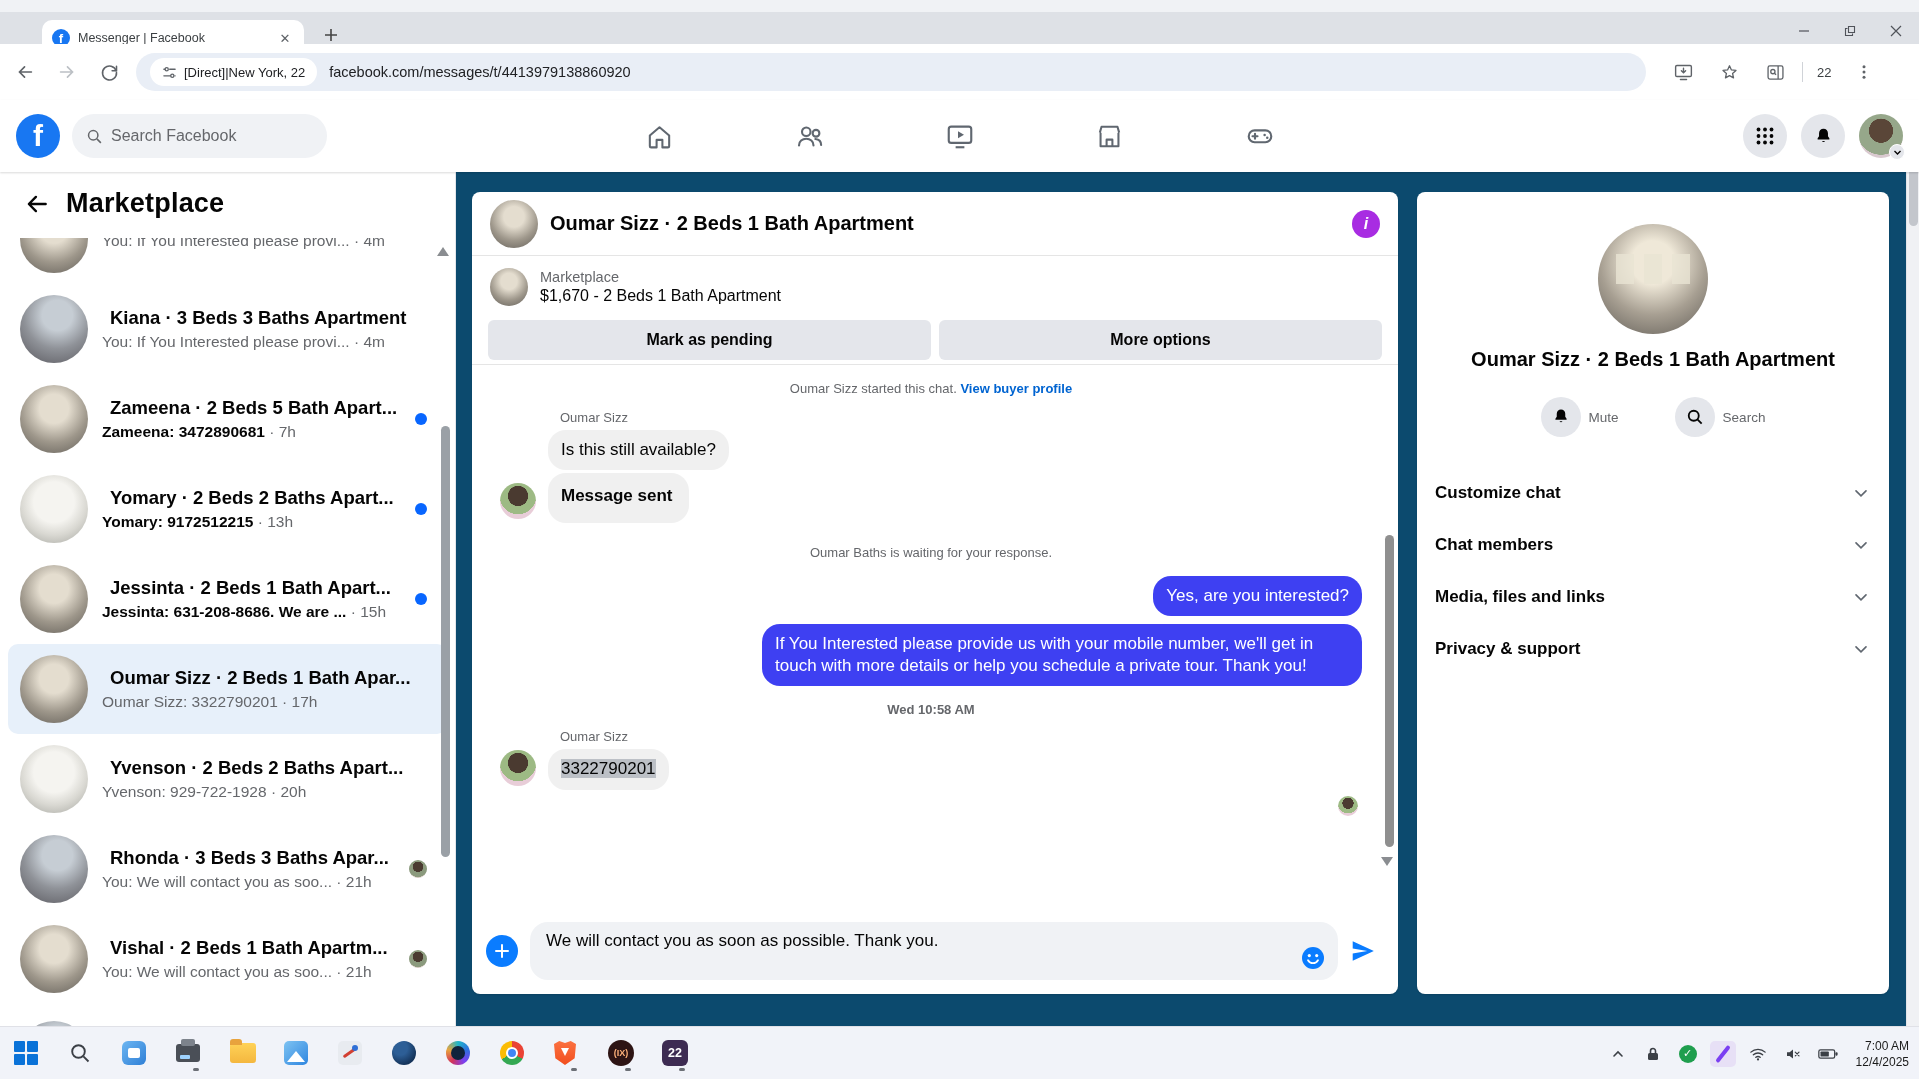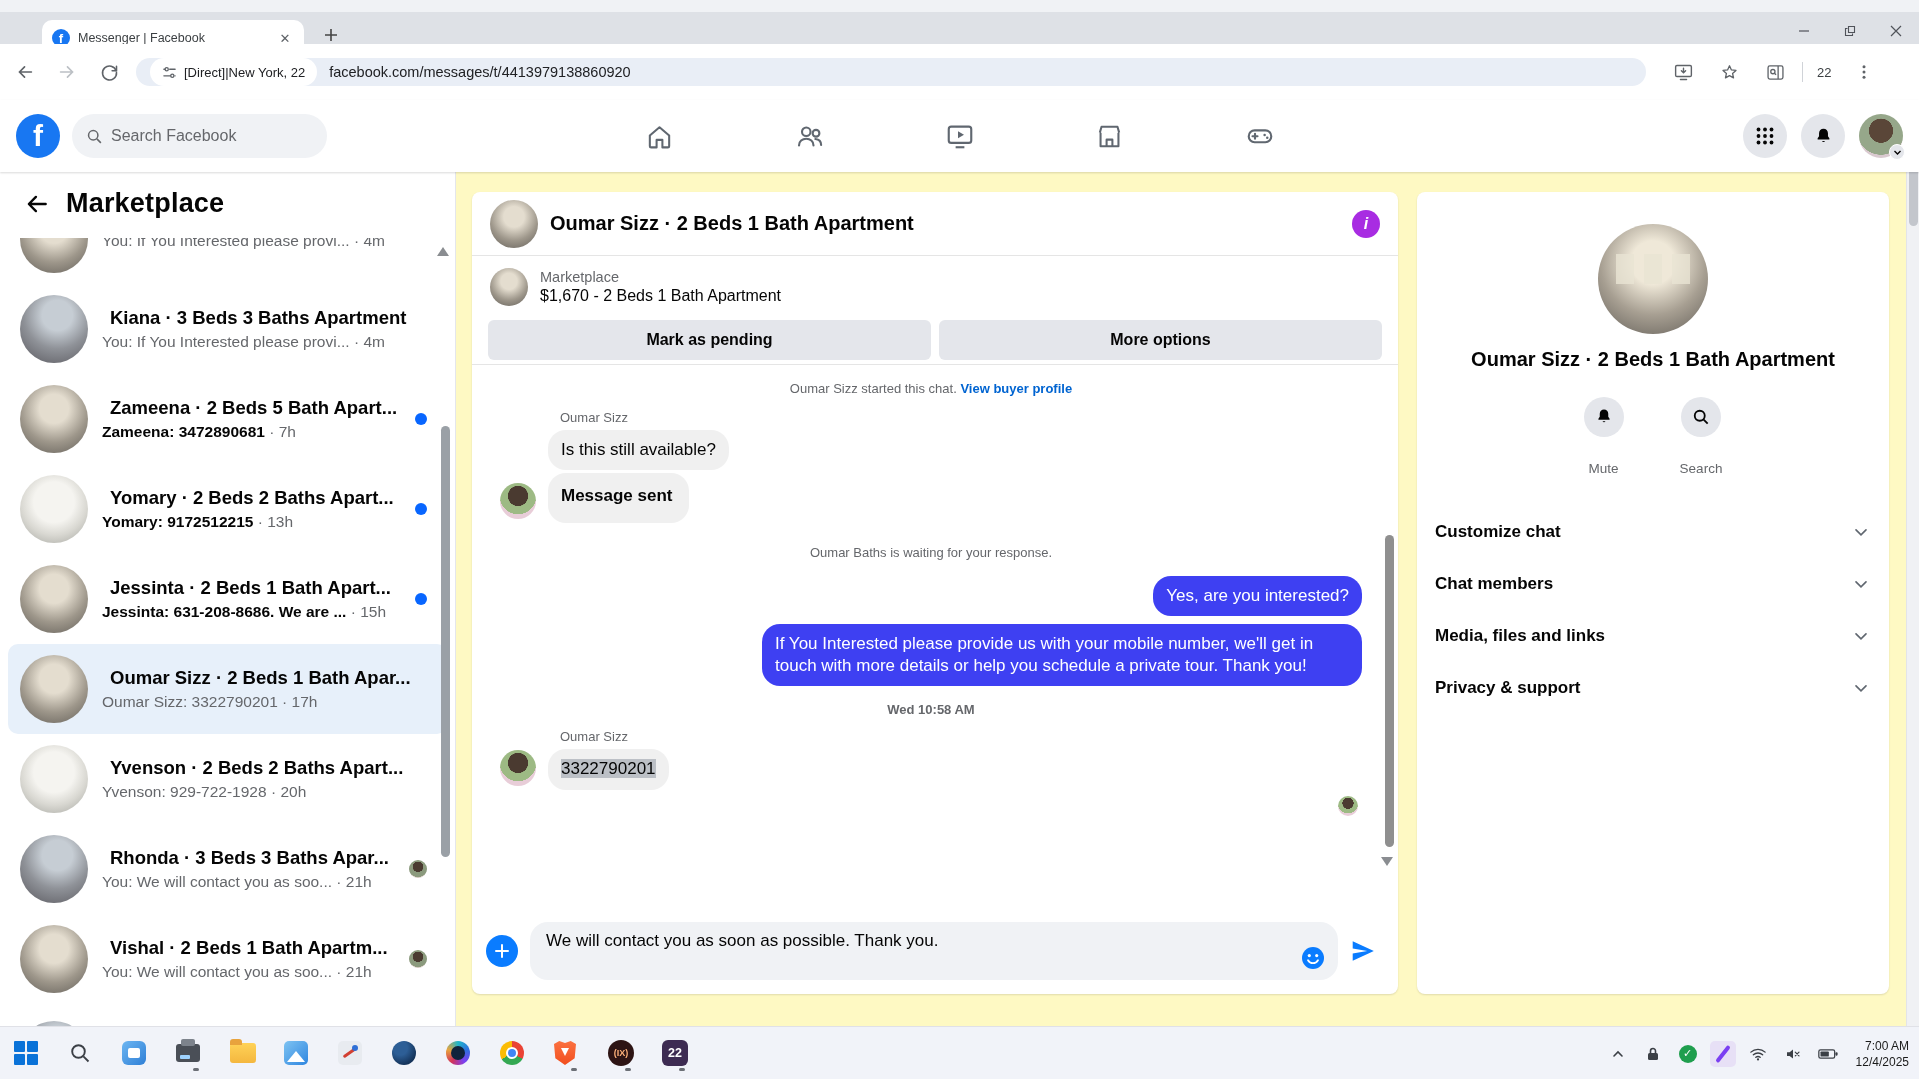--- a/index.html
+++ b/index.html
@@ -13,42 +13,42 @@
   .favicon{width:18px;height:18px;border-radius:50%;background:#1877f2;color:#fff;font-weight:700;font-size:13px;display:flex;align-items:center;justify-content:center;flex:0 0 18px;}
   .favicon::after{content:"f";}
   .tab-title{font-size:12.5px;color:#3c4043;white-space:nowrap;overflow:hidden;flex:1;}
   .tab-close{width:18px;height:18px;border-radius:50%;display:flex;align-items:center;justify-content:center;color:#5f6368;font-size:13px;cursor:pointer;}
   .newtab{position:absolute;left:318px;top:10px;width:26px;height:26px;border-radius:50%;color:#444;display:flex;align-items:center;justify-content:center;}
   .wincontrols{position:absolute;right:0;top:0;height:38px;display:flex;}
   .winbtn{width:46px;height:38px;display:flex;align-items:center;justify-content:center;color:#50535a;}
 
   #toolbar{position:absolute;left:0;top:44px;width:100%;height:56px;background:#ffffff;display:flex;align-items:center;box-shadow:0 1px 0 rgba(0,0,0,.08);}
   .tbtn{width:34px;height:34px;margin-left:8px;border-radius:50%;display:flex;align-items:center;justify-content:center;flex:0 0 auto;}
-  #omnibox{margin-left:10px;width:1510px;height:28px;border-radius:19px;background:#e9eef6;display:flex;align-items:center;padding:0 14px;gap:12px;}
+  #omnibox{margin-left:10px;width:1510px;height:38px;border-radius:19px;background:#e9eef6;display:flex;align-items:center;padding:0 14px;gap:12px;}
   #sitechip{height:28px;background:#fff;border-radius:14px;display:flex;align-items:center;gap:7px;padding:0 12px;font-size:13px;color:#202124;white-space:nowrap;}
   #urltext{font-size:14.5px;color:#202124;white-space:nowrap;}
   .tb-right{display:flex;align-items:center;margin-left:12px;gap:4px;}
   .sep{width:1px;height:20px;background:#d0d3d8;margin:0 6px;}
   #profilebadge{font-size:13px;color:#3c4043;padding:0 4px;}
 
   
   #fbheader{position:absolute;left:0;top:100px;width:100%;height:72px;background:#fff;box-shadow:0 1px 2px rgba(0,0,0,.15);z-index:5;}
   #fblogo{position:absolute;left:16px;top:14px;width:44px;height:44px;border-radius:50%;background:#1877f2;color:#fff;font-size:30px;font-weight:700;display:flex;align-items:center;justify-content:center;}
   #fblogo::after{content:"f";}
   #fbsearch{position:absolute;left:72px;top:14px;width:255px;height:44px;border-radius:22px;background:#f0f2f5;display:flex;align-items:center;padding:0 14px;gap:8px;}
   #fbsearch .ph{font-size:16px;color:#65676b;}
   #fbnav{position:absolute;left:50%;top:0;transform:translateX(-50%);height:72px;display:flex;align-items:center;gap:38px;}
   .navtab{width:112px;height:56px;border-radius:8px;display:flex;align-items:center;justify-content:center;}
   #fbright{position:absolute;right:16px;top:14px;display:flex;gap:14px;align-items:center;}
   .circbtn{width:44px;height:44px;border-radius:50%;background:#e4e6eb;display:flex;align-items:center;justify-content:center;position:relative;}
   .avatar-person{background:radial-gradient(circle at 50% 38%, #5a4638 0 34%, #96a78a 35% 68%, #d9c9cf 69%);}
   .avbadge{position:absolute;right:-2px;bottom:-2px;width:16px;height:16px;border-radius:50%;background:#e4e6eb;border:1px solid #fff;display:flex;align-items:center;justify-content:center;}
 
   
-  #content{position:absolute;left:0;top:172px;width:1919px;height:854px;background:#fef9c3;}
+  #content{position:absolute;left:0;top:172px;width:1919px;height:854px;background:#0c4a6e;}
 
   
   #sidebar{position:absolute;left:0;top:0;width:456px;height:854px;background:#fff;border-right:1px solid #e4e6eb;}
   #sbhead{display:flex;align-items:center;gap:16px;padding:16px 16px 6px 24px;}
   #sbtitle{font-size:27px;font-weight:700;color:#050505;letter-spacing:.2px;}
   #convlist{position:absolute;left:0;top:66px;bottom:0;width:100%;overflow:hidden;padding:0 8px;}
   .conv{position:relative;display:flex;align-items:center;gap:14px;height:90px;padding:8px 12px;border-radius:10px;}
   .conv.partial{margin-top:-44px;}
   .conv.sel{background:#e7f0fa;}
   .c-av{width:68px;height:68px;border-radius:50%;flex:0 0 68px;background:radial-gradient(circle at 50% 32%,#ddd6c8 0 30%,#a39c90 58%,#6e6a62);}
@@ -103,21 +103,21 @@
   #msginput{position:absolute;left:16px;top:9px;right:48px;font-size:17px;color:#050505;}
   #emojibtn{position:absolute;right:12px;bottom:9px;width:26px;height:26px;border:none;background:transparent;}
   #sendbtn{width:32px;height:32px;border:none;background:transparent;flex:0 0 32px;}
 
   
   #panel{position:absolute;left:1417px;top:20px;width:472px;height:802px;background:#fff;border-radius:8px;box-shadow:0 1px 2px rgba(0,0,0,.12);}
   #p-av{margin:32px auto 14px;width:110px;height:110px;border-radius:50%;background:radial-gradient(circle at 50% 35%,#efe8d8 0 24%,#a79f92 58%,#5f5b55);position:relative;overflow:hidden;}
   #p-av::before{content:"";position:absolute;left:18px;top:30px;width:18px;height:30px;background:#e9e4d4;box-shadow:28px 0 0 #e9e4d4,56px 0 0 #e9e4d4;opacity:.8;}
   #p-title{text-align:center;font-size:20px;font-weight:700;color:#050505;padding:0 24px;}
   #p-actions{display:flex;justify-content:center;gap:56px;margin-top:26px;}
-  .p-act{display:flex;flex-direction:column;align-items:center;gap:24px;justify-content:space-between;}
+  .p-act{display:flex;flex-direction:row;align-items:center;gap:8px;justify-content:space-between;}
   .p-act .circbtn{width:40px;height:40px;}
   .p-act .lbl{font-size:13.5px;color:#65676b;}
   #p-sections{margin-top:30px;}
   .p-row{display:flex;align-items:center;justify-content:space-between;height:52px;padding:0 18px;border-radius:8px;}
   .p-row .lbl{font-size:17px;font-weight:600;color:#050505;}
 
   
   #pagescroll{position:absolute;right:0;top:100px;width:13px;height:926px;background:#f0f1f4;border-left:1px solid #e3e4e8;}
   #pagescroll .pthumb{position:absolute;left:2px;top:8px;width:9px;height:118px;border-radius:5px;background:#c3c6cc;}
 

